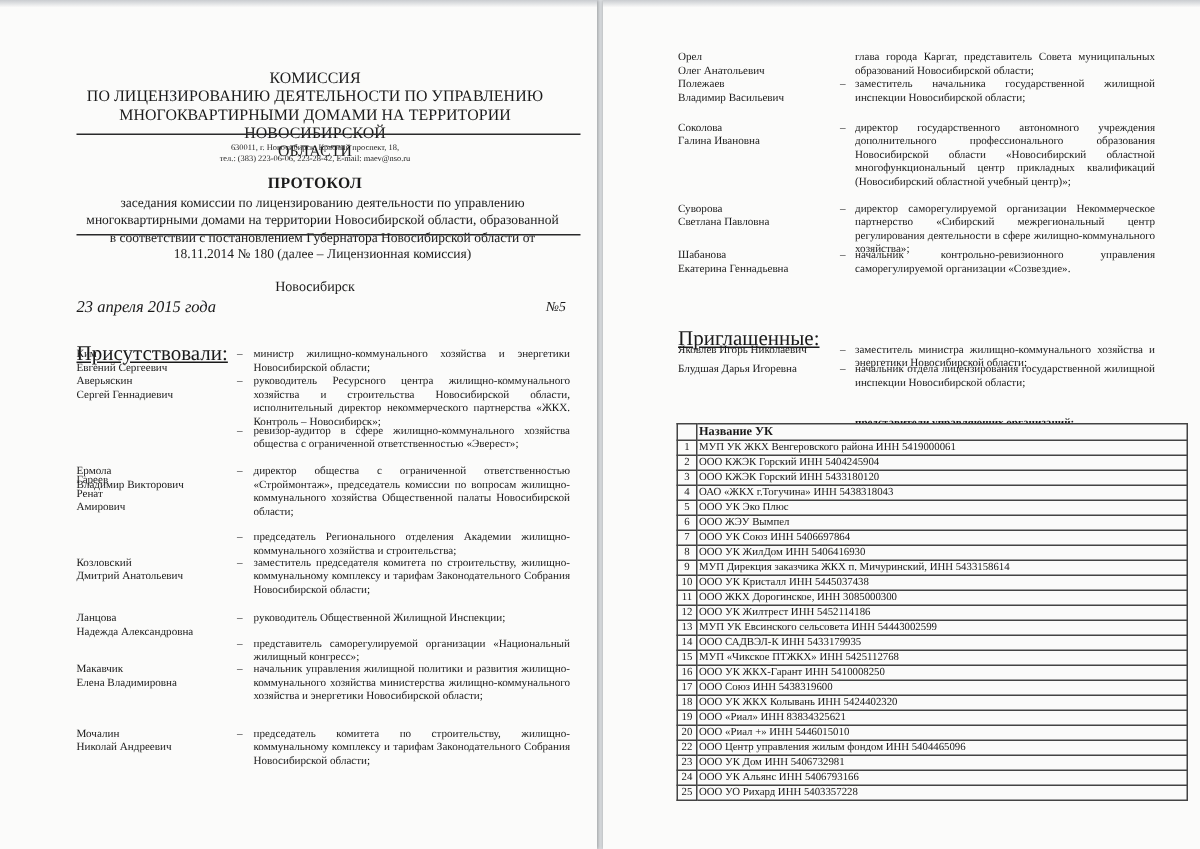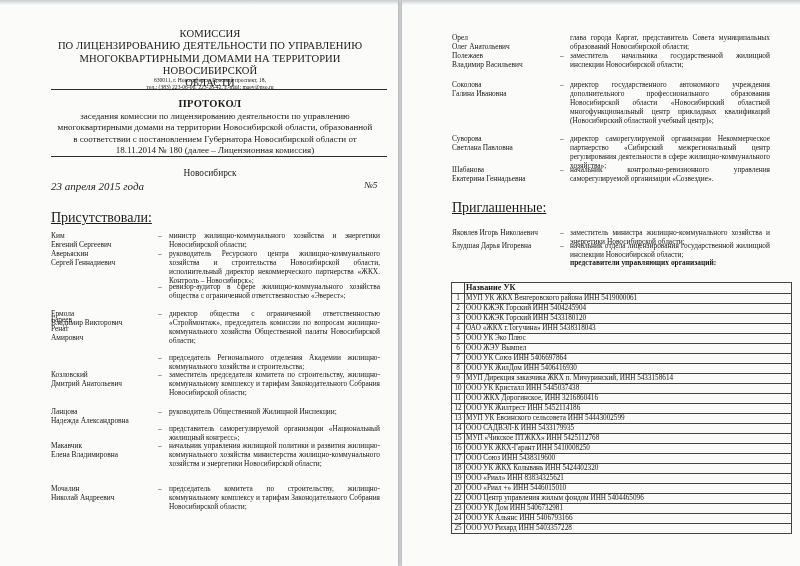--- a/index.html
+++ b/index.html
@@ -14,21 +14,21 @@
       position: absolute; top: 0; height: 566px;
       background: #fbfbfa;
       overflow: hidden;
     }
     #page-left { left: 0; width: 398px; box-shadow: 1px 0 2px rgba(0,0,0,0.25); }
     #page-right { left: 402px; width: 398px; box-shadow: -1px 0 2px rgba(0,0,0,0.2); }
     .topshade {
       position: absolute; left: 0; right: 0; top: 0; height: 5px;
       background: linear-gradient(#c9ccd0, rgba(251,251,250,0));
     }
-    .abs { position: absolute; }
+    .abs { position: absolute; margin-top: 19px; }
     .center { text-align: center; }
     .hdr-title { font-size: 10.6px; line-height: 12.3px; letter-spacing: 0.05px; }
     .hdr-addr { font-size: 5.6px; line-height: 7px; }
     .rule { position: absolute; height: 0; border-top: 1px solid #2a2a2a; }
     .proto-title { font-weight: bold; font-size: 10.5px; letter-spacing: 0.3px; }
     .proto-sub { font-size: 9px; line-height: 11.4px; }
     .city { font-size: 9.4px; }
     .date { font-style: italic; font-size: 11px; }
     .num { font-style: italic; font-size: 9.2px; }
     .section { font-size: 14px; text-decoration: underline; }
@@ -234,21 +234,21 @@
       <tr>
         <td class="n">9</td>
         <td>МУП Дирекция заказчика ЖКХ п. Мичуринский, ИНН 5433158614</td>
       </tr>
       <tr>
         <td class="n">10</td>
         <td>ООО УК Кристалл ИНН 5445037438</td>
       </tr>
       <tr>
         <td class="n">11</td>
-        <td>ООО ЖКХ Дорогинское, ИНН 3216860416</td>
+        <td>ООО ЖКХ Дорогинское, ИНН 3085000300</td>
       </tr>
       <tr>
         <td class="n">12</td>
         <td>ООО УК Жилтрест  ИНН 5452114186</td>
       </tr>
       <tr>
         <td class="n">13</td>
         <td>МУП УК Евсинского сельсовета ИНН 54443002599</td>
       </tr>
       <tr>

